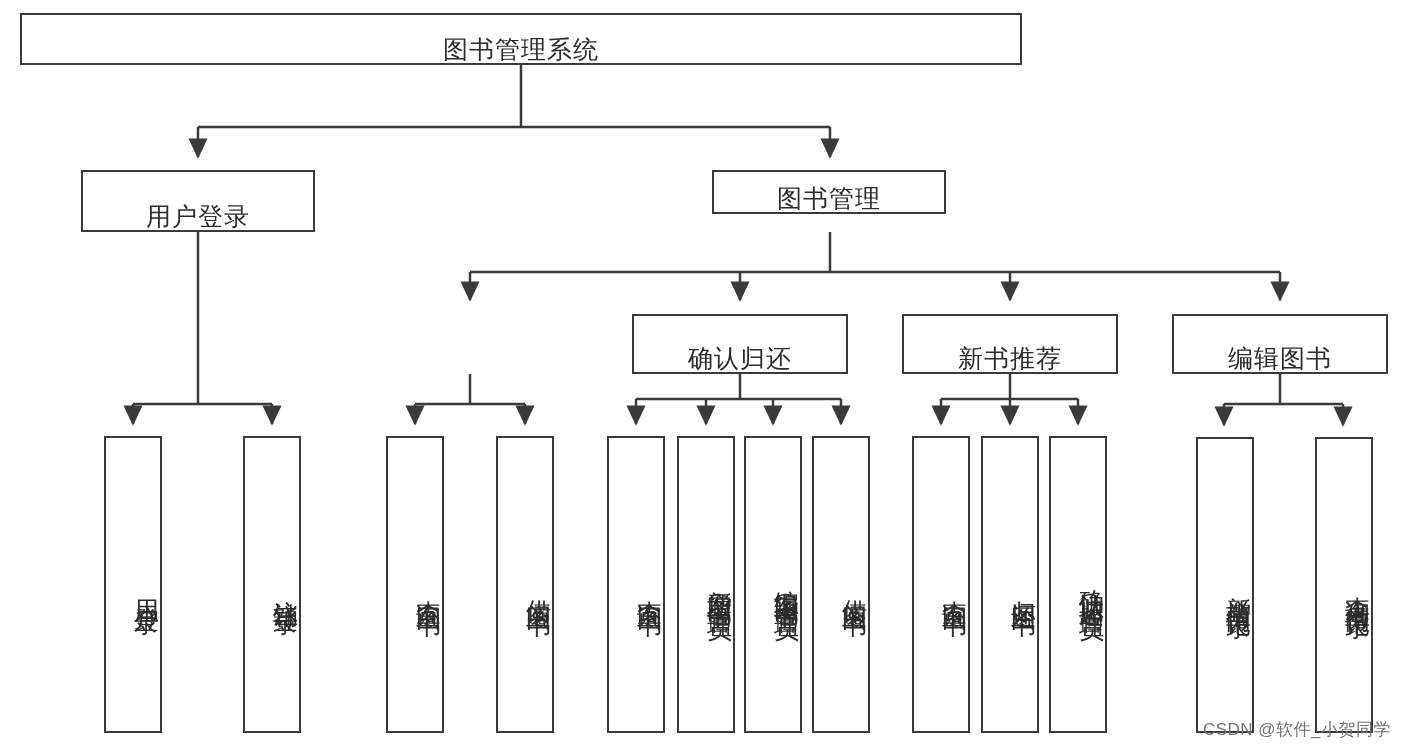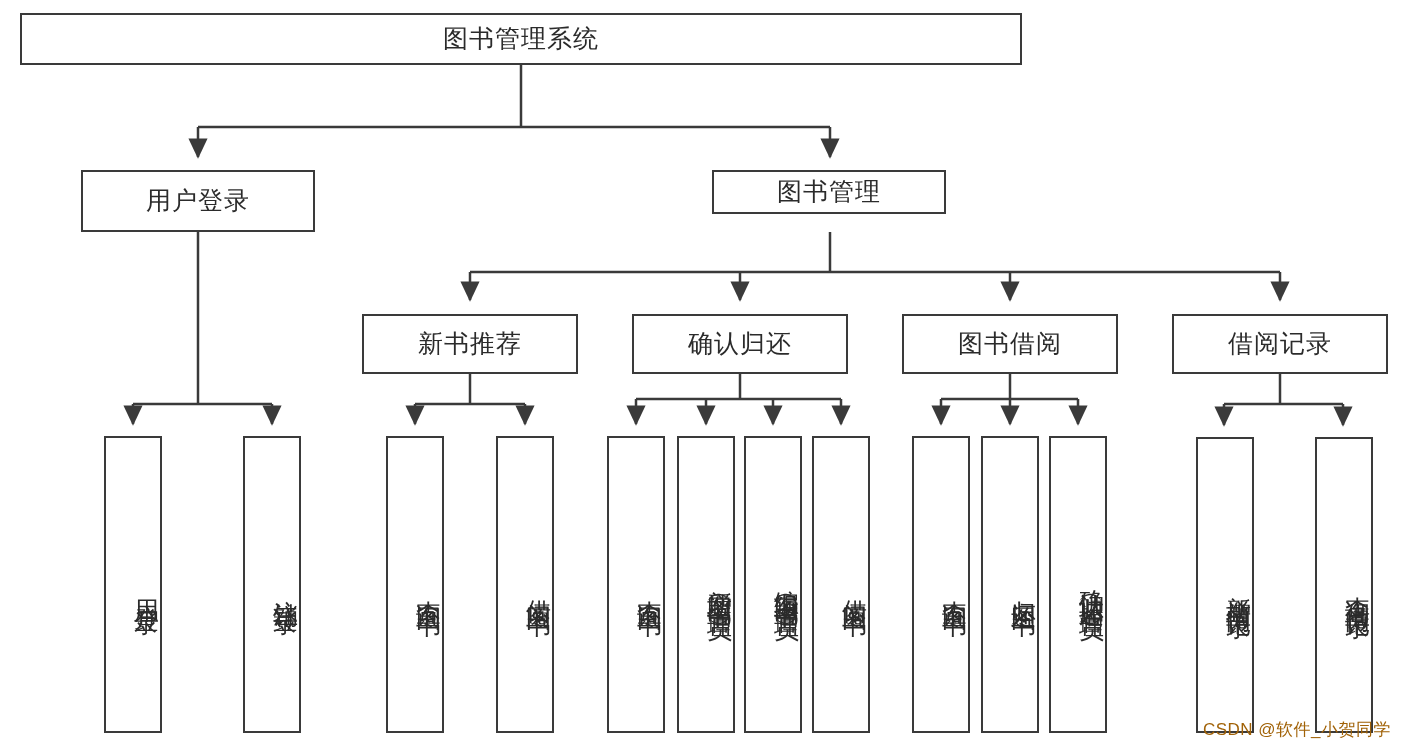--- a/index.html
+++ b/index.html
@@ -25,21 +25,21 @@
     height: 747px;
     pointer-events: none;
   }
   .node {
     position: absolute;
     box-sizing: border-box;
     border: 2.5px solid #3a3a3a;
     background: #ffffff;
     color: #2b2b2b;
     display: flex;
-    align-items: center;
+    align-items: flex-end;
     justify-content: center;
     text-align: center;
     z-index: 2;
   }
   .node.h {
     font-size: 25px;
     letter-spacing: 1px;
     line-height: 1.1;
   }
   .node.h.root {
@@ -58,21 +58,21 @@
   .node.v span {
     writing-mode: vertical-rl;
     text-orientation: upright;
     display: block;
   }
   .watermark {
     position: absolute;
     right: 14px;
     bottom: 6px;
     font-size: 17px;
-    color: #a16207;
+    color: #737373;
     z-index: 5;
     white-space: nowrap;
     letter-spacing: 0.5px;
   }
 </style>
 </head>
 <body>
 
 <div id="canvas">
 
@@ -130,31 +130,28 @@
     <span>图书管理系统</span>
   </div>
 
   <div class="node h" style="left:81px; top:170px; width:234px; height:62px;">
     <span>用户登录</span>
   </div>
   <div class="node h" style="left:712px; top:170px; width:234px; height:44px;">
     <span>图书管理</span>
   </div>
 
-  <div class="node h" style="left:362px; top:314px; width:216px; height:60px;">
-    <span>新书推荐</span>
-  </div>
   <div class="node h" style="left:632px; top:314px; width:216px; height:60px;">
     <span>确认归还</span>
   </div>
   <div class="node h" style="left:902px; top:314px; width:216px; height:60px;">
-    <span>图书借阅</span>
+    <span>新书推荐</span>
   </div>
   <div class="node h" style="left:1172px; top:314px; width:216px; height:60px;">
-    <span>借阅记录</span>
+    <span>编辑图书</span>
   </div>
 
   <div class="node v" style="left:104px; top:436px; width:58px; height:297px;">
     <span>用户登录</span>
   </div>
   <div class="node v" style="left:243px; top:436px; width:58px; height:297px;">
     <span>注销登录</span>
   </div>
 
   <div class="node v" style="left:386px; top:436px; width:58px; height:297px;">

